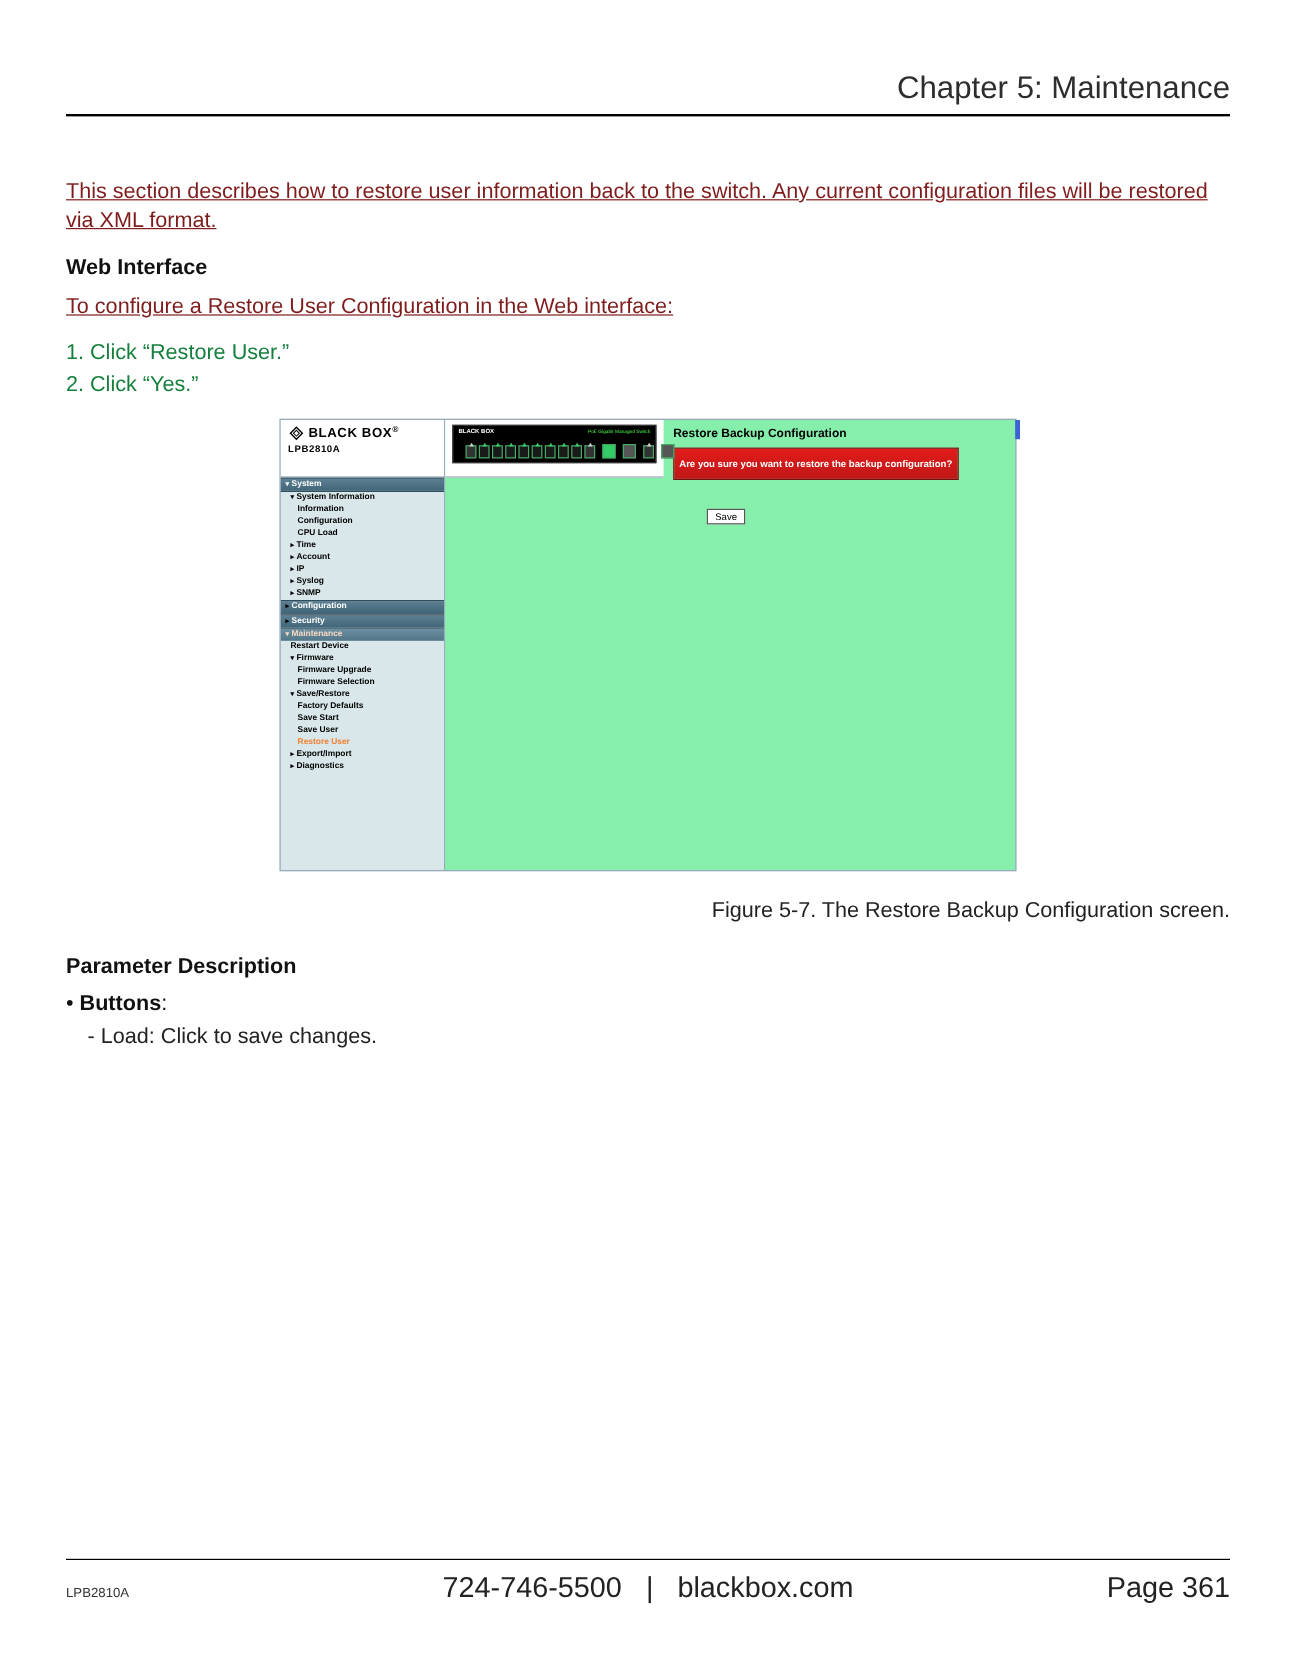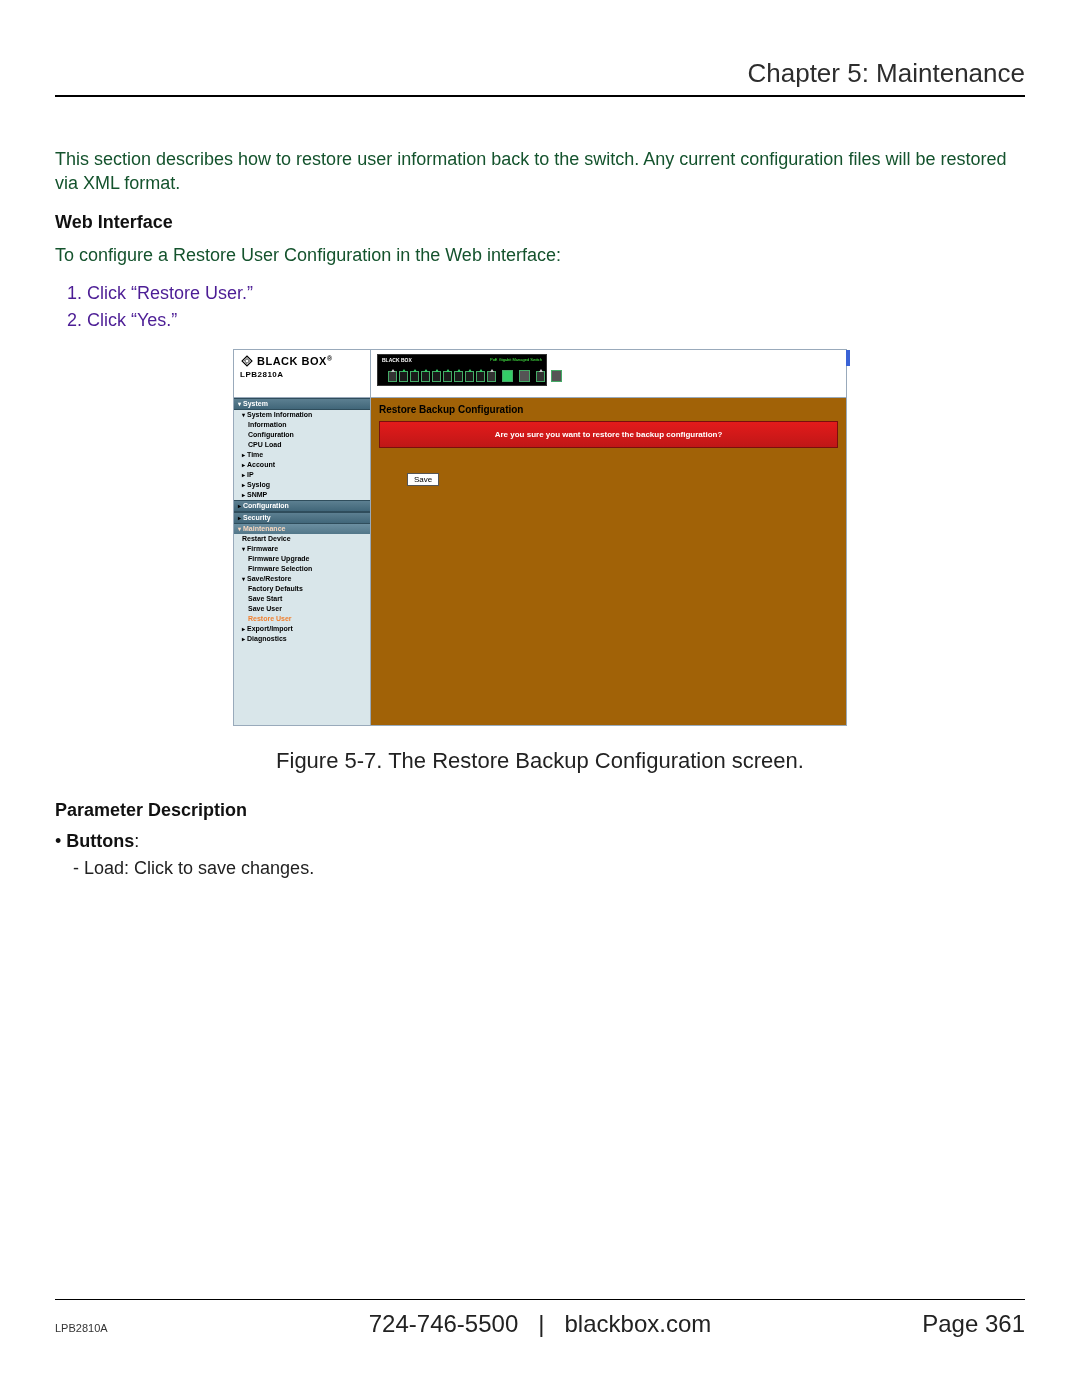--- a/index.html
+++ b/index.html
@@ -29,31 +29,32 @@
   }
   .sec-num {
     font-size: 18px;
     font-weight: 600;
     margin: 0 0 10px 0;
   }
   .para {
     font-size: 18px;
     line-height: 1.35;
     margin: 0 0 16px 0;
-    color: #14532d;
+    color: #7f1d1d;
+    text-decoration: underline;
   }
   .sub-head {
     font-size: 18px;
     font-weight: 600;
     margin: 10px 0 10px 0;
   }
   .step {
     font-size: 18px;
-    margin: 6px 12px;
-    color: #4c1d95;
+    margin: 6px 0;
+    color: #15803d;
   }
 
   
   .shot-wrap {
     width: 614px;
     margin: 18px auto 14px auto;
   }
   .shot {
     width: 614px;
     height: 377px;
@@ -149,23 +150,23 @@
     color: #000;
   }
   .tri-down::before {
     content: "▾";
     font-size: 6px;
     margin-right: 2px;
   }
 
   .shot-right {
     flex: 1;
-    background: #a16207;
-    display: flex;
-    flex-direction: column;
+    background: #86efac;
+    display: flex;
+    flex-direction: row;
   }
   .device-bar {
     background: #fff;
     height: 48px;
     border-bottom: 1px solid #9ab;
     padding: 4px 6px;
     box-sizing: border-box;
   }
   .device-img {
     width: 168px;
@@ -246,22 +247,22 @@
     background: #fff;
     border: 1px solid #555;
     font-size: 8px;
     padding: 1px 6px;
     cursor: pointer;
     margin-left: 28px;
   }
 
   
   .fig-cap {
-    text-align: center;
-    font-size: 22px;
+    text-align: right;
+    font-size: 18px;
     margin: 22px 0 26px 0;
     color: #222;
   }
   .param-head {
     font-size: 18px;
     font-weight: 600;
     margin: 0 0 10px 0;
   }
   .bullet {
     font-size: 18px;

